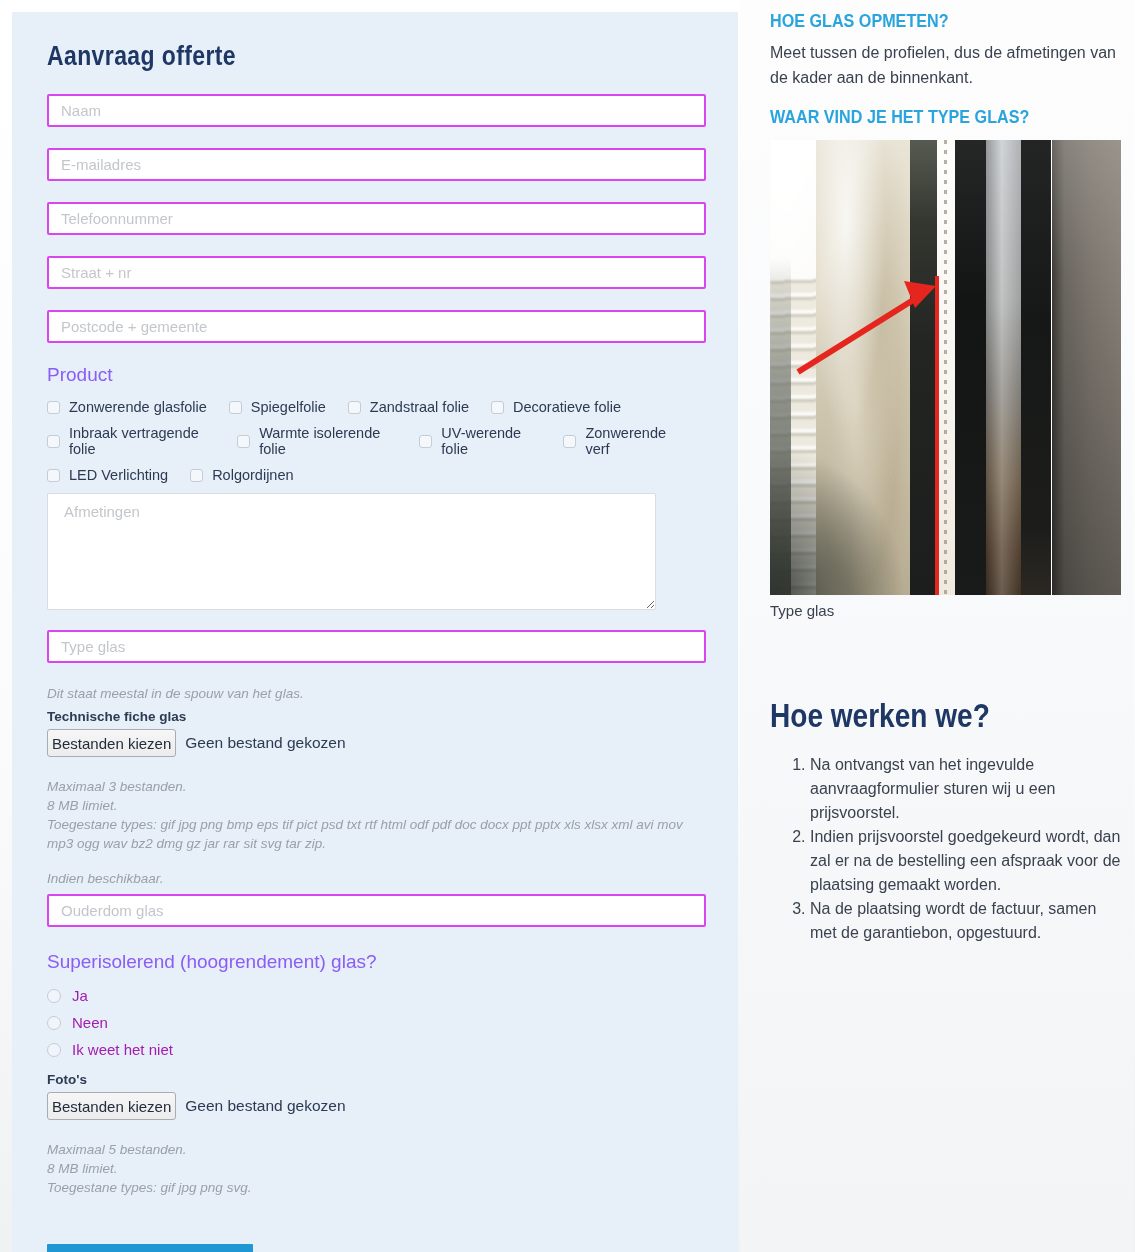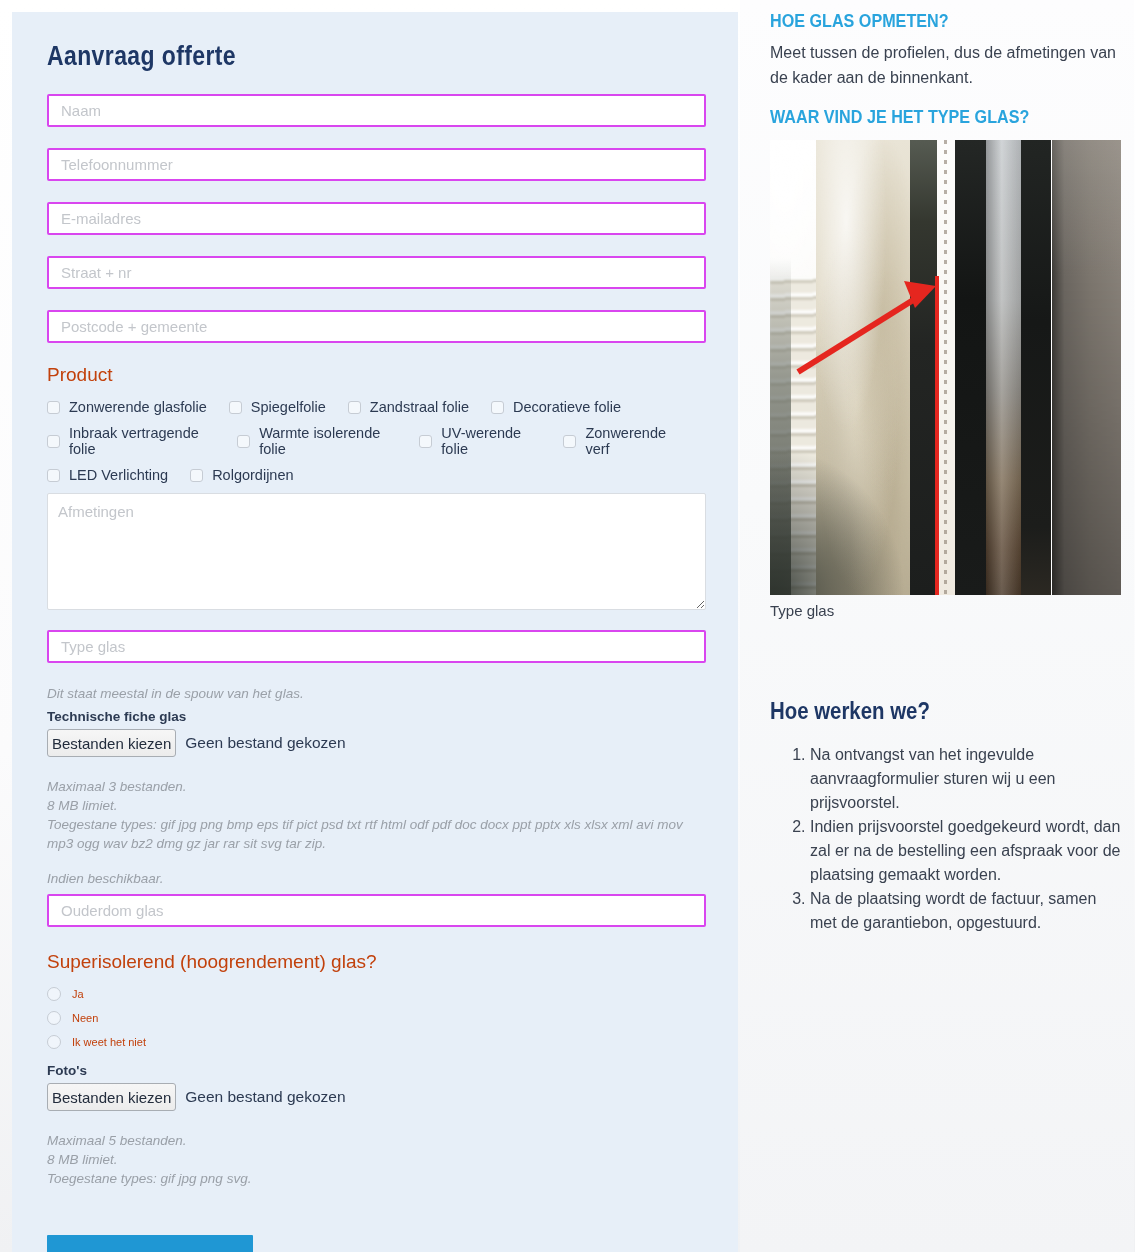--- a/index.html
+++ b/index.html
@@ -28,36 +28,36 @@
     display: block; width: 659px; height: 33px;
     border: 2px solid #d946ef; background: #ffffff;
     border-radius: 2px; margin-bottom: 21px;
     padding: 0 12px; font-size: 15px; color: #2c3a52;
     font-family: "Liberation Sans", sans-serif;
     outline: none;
   }
   .text-input::placeholder, .ta::placeholder { color: #c3c6cb; opacity: 1; }
 
   .section-label {
-    font-size: 19px; font-weight: 400; color: #c2410c;
+    font-size: 19px; font-weight: 400; color: #8b5cf6;
     margin: 2px 0 13px 0;
   }
 
   .cb-row { display: flex; align-items: flex-end; margin-bottom: 10px; }
   .cb-item { display: flex; align-items: center; margin-right: 22px; cursor: pointer; }
   .cb-box {
     width: 13px; height: 13px; border: 1px solid #c6ccd4; border-radius: 3px;
     background: rgba(255,255,255,0.55); margin-right: 9px; flex: 0 0 auto;
   }
   .cb-label { font-size: 14.5px; color: #2c3a52; }
 
   .ta {
-    display: block; width: 659px; height: 117px;
+    display: block; width: 609px; height: 117px;
     border: 1px solid #d9dde2; background: #fff; border-radius: 2px;
-    margin: 10px 0 20px 0; padding: 9px 10px; font-size: 15px; color: #2c3a52;
+    margin: 10px 0 20px 0; padding: 9px 16px; font-size: 15px; color: #2c3a52;
     font-family: "Liberation Sans", sans-serif; resize: both; outline: none;
   }
 
   .hint-italic {
     font-style: italic; font-size: 13.5px; color: #9aa0a8;
     line-height: 19px;
   }
   .mini-bold {
     font-size: 13.5px; font-weight: bold; color: #2c3a52; margin: 6px 0 5px 0;
   }
@@ -70,21 +70,21 @@
     padding: 3px 4px; height: 28px; cursor: pointer;
   }
   .filestatus { font-size: 15.5px; color: #2c3a52; margin-left: 9px; }
 
   .notes { margin-top: 20px; }
   .radio-row { display: flex; align-items: center; margin-bottom: 10px; cursor: pointer; }
   .radio-circle {
     width: 14px; height: 14px; border: 1px solid #c6ccd4; border-radius: 50%;
     background: rgba(255,255,255,0.4); margin-right: 11px; flex: 0 0 auto;
   }
-  .radio-label { font-size: 11px; color: #c2410c; }
+  .radio-label { font-size: 15px; color: #a21caf; }
 
   .submit-btn {
     margin-top: 47px;
     background: #1f97d4; color: #ffffff; border: none; border-radius: 1px;
     font-family: "Liberation Sans", sans-serif;
     font-size: 13px; font-weight: bold; letter-spacing: 0.6px;
     padding: 0 24px; height: 45px; min-width: 182px; cursor: pointer;
   }
 
   
@@ -96,21 +96,21 @@
   }
   .blue-h {
     color: #29a4dd; font-size: 19px; font-weight: bold; margin-bottom: 8px;
   }
   .blue-h .cond, .navy-h .cond { display:inline-block; transform: scaleX(0.85); transform-origin: left center; }
   .side-p {
     font-size: 16px; color: #3a4250; line-height: 25px; margin-bottom: 16px;
     width: 351px;
   }
   .navy-h {
-    color: #1e3765; font-size: 24px; font-weight: bold; margin: 78px 0 18px 0;
+    color: #1e3765; font-size: 33px; font-weight: bold; margin: 78px 0 18px 0;
   }
 
   
   .photo {
     position: relative; width: 351px; height: 455px; margin-top: 12px;
     overflow: hidden; background: #ffffff;
   }
   .ph { position: absolute; top: 0; bottom: 0; }
   .ph-sky {
     left: 0; width: 42%;
@@ -183,22 +183,22 @@
   .steps { margin: 0 0 0 22px; padding-left: 18px; width: 330px; }
   .steps li { font-size: 16px; color: #3a4250; line-height: 24px; margin-bottom: 0; }
 </style>
 </head>
 <body>
 
 <div class="form-panel">
   <h1 class="form-title"><span class="cond">Aanvraag offerte</span></h1>
 
   <input class="text-input" type="text" placeholder="Naam" style="">
+  <input class="text-input" type="text" placeholder="E-mailadres" style="">
   <input class="text-input" type="text" placeholder="Telefoonnummer" style="">
-  <input class="text-input" type="text" placeholder="E-mailadres" style="">
   <input class="text-input" type="text" placeholder="Straat + nr" style="">
   <input class="text-input" type="text" placeholder="Postcode + gemeente" style="">
 
   <div class="section-label">Product</div>
 
   <div class="cb-row">
     <div class="cb-item">
       <span class="cb-box"></span>
       <span class="cb-label">Zonwerende glasfolie</span>
     </div>

